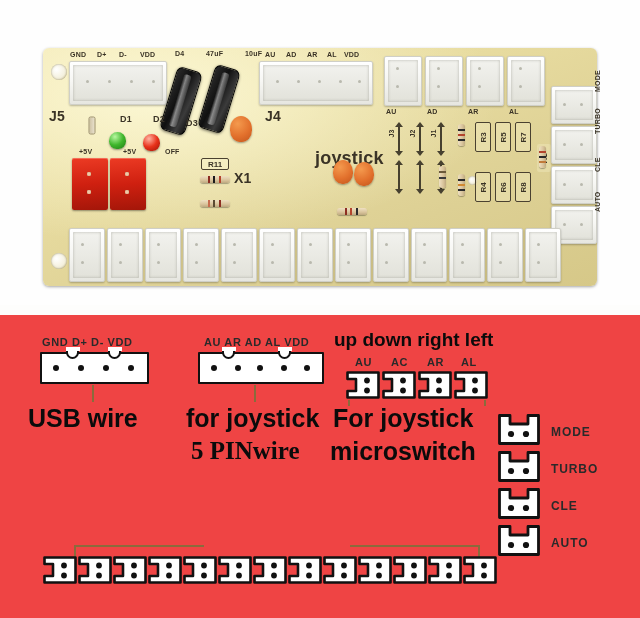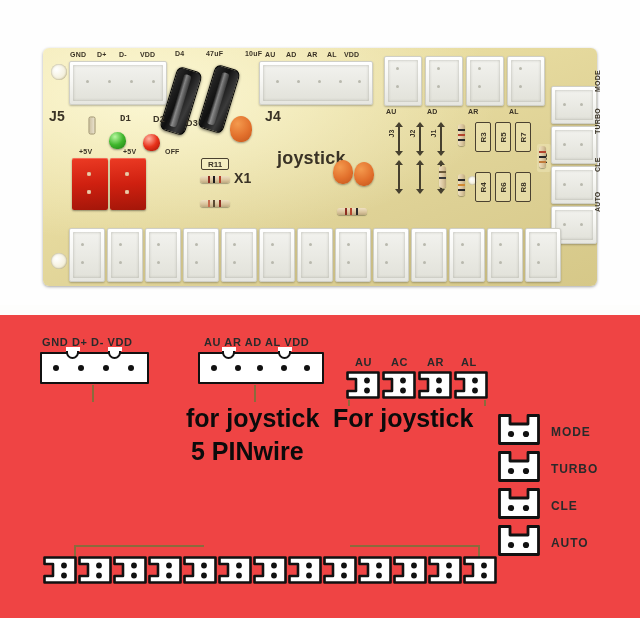--- a/index.html
+++ b/index.html
@@ -50,21 +50,21 @@
     font-family: "Liberation Sans", sans-serif;
     font-weight: 700;
     color: #3a3326;
     white-space: nowrap;
     letter-spacing: 0.2px;
   }
   .silk.tiny { font-size: 7px; }
   .silk.sm   { font-size: 9px; }
   .silk.md   { font-size: 14px; }
   .silk.big  { font-size: 40px; letter-spacing: 1px; }
-  .silk.sub  { font-size: 18px; }
+  .silk.sub  { font-size: 18px; margin-left: 38px; }
 
   .cap-elec {
     position:absolute; border-radius: 6px/7px;
     background: linear-gradient(100deg,#2b2b2b 0%, #101010 40%, #3b3b3b 75%, #141414 100%);
     border:1px solid #000;
     box-shadow: 0 1px 3px rgba(0,0,0,0.55);
   }
   .cap-elec .stripe {
     position:absolute; top:8%; bottom:8%; width:34%; left:30%;
     background: linear-gradient(90deg, rgba(220,220,220,0.0) 0%, rgba(225,225,225,0.55) 40%, rgba(225,225,225,0.15) 100%);
@@ -196,21 +196,21 @@
       <div class="silk tiny" style="left:163px; top:2px;">47uF</div>
       <div class="silk tiny" style="left:202px; top:2px;">10uF</div>
 
       <div class="cap-elec" style="left:125px; top:20px; width:26px; height:66px; transform: rotate(17deg);">
           <div class="stripe"></div>
         </div>
       <div class="cap-elec" style="left:163px; top:18px; width:26px; height:66px; transform: rotate(17deg);">
           <div class="stripe"></div>
         </div>
 
-      <div class="silk sm" style="left:77px;  top:66px;font-family:Liberation Mono, monospace;">D1</div>
+      <div class="silk sm" style="left:77px;  top:66px;">D1</div>
       <div class="silk sm" style="left:110px; top:66px;">D2</div>
       <div class="silk sm" style="left:143px; top:70px;">D3</div>
 
       <div class="diode" style="left:40px; top:74px; transform:rotate(90deg);"></div>
       <div class="led green" style="left:66px; top:84px;"></div>
       <div class="led red" style="left:100px;top:86px;"></div>
       <div class="cap-disc" style="left:187px; top:68px; width:22px; height:26px;"></div>
 
       <div class="silk tiny" style="left:36px;  top:100px;">+5V</div>
       <div class="silk tiny" style="left:80px;  top:100px;">+5V</div>
@@ -450,40 +450,42 @@
         </div>
       <div class="notch" style="left:68px;">
           <i></i>
         </div>
       <div class="dot" style="left:13px; top:13px;"></div>
       <div class="dot" style="left:38px; top:13px;"></div>
       <div class="dot" style="left:63px; top:13px;"></div>
       <div class="dot" style="left:88px; top:13px;"></div>
     </div>
     <div class="leader" style="left:92px; top:70px; width:1.6px; height:17px;"></div>
+    <div class="dia-text lbl-big" style="left:28px; top:89px;">USB wire</div>
 
     <div class="dia-text lbl-sm" style="left:204px; top:21px;">AU AR AD AL VDD</div>
     <div class="sym-hdr" style="left:198px; top:37px; width:126px; height:32px;">
       <div class="body"></div>
       <div class="notch" style="left:24px;">
           <i></i>
         </div>
       <div class="notch" style="left:80px;">
           <i></i>
         </div>
       <div class="dot" style="left:13px; top:13px;"></div>
       <div class="dot" style="left:37px; top:13px;"></div>
       <div class="dot" style="left:59px; top:13px;"></div>
       <div class="dot" style="left:83px; top:13px;"></div>
       <div class="dot" style="left:106px; top:13px;"></div>
     </div>
     <div class="leader" style="left:254px; top:70px; width:1.6px; height:17px;"></div>
     <div class="dia-text lbl-big" style="left:186px; top:89px;">for joystick</div>
-    <div class="dia-text lbl-big" style="left:191px; top:122px;">5 PINwire</div>
-
+    <div class="dia-text lbl-big" style="left:191px; top:122px;font-family:Liberation Serif, serif;">5 PINwire</div>
+
+    <div class="dia-text lbl-mid" style="left:334px; top:14px;">up down right left</div>
     <div class="dia-text lbl-sm" style="left:355px; top:41px;">AU</div>
     <div class="dia-text lbl-sm" style="left:391px; top:41px;">AC</div>
     <div class="dia-text lbl-sm" style="left:427px; top:41px;">AR</div>
     <div class="dia-text lbl-sm" style="left:461px; top:41px;">AL</div>
 
     <div class="sym2" style="left:345px; top:55px;">
       <svg width="36" height="30" viewBox="0 0 36 30">
           <path d="M2.5 2.5 H33.5 V27.5 H2.5 V21 H11 V9 H2.5 Z" fill="#fff" stroke="#111" stroke-width="2.6" stroke-linejoin="round"></path>
           <circle cx="22" cy="10.5" r="2.9" fill="#111"></circle>
           <circle cx="22" cy="20.5" r="2.9" fill="#111"></circle>
@@ -507,20 +509,21 @@
       <svg width="36" height="30" viewBox="0 0 36 30">
           <path d="M2.5 2.5 H33.5 V27.5 H2.5 V21 H11 V9 H2.5 Z" fill="#fff" stroke="#111" stroke-width="2.6" stroke-linejoin="round"></path>
           <circle cx="22" cy="10.5" r="2.9" fill="#111"></circle>
           <circle cx="22" cy="20.5" r="2.9" fill="#111"></circle>
         </svg>
     </div>
     <div class="leader" style="left:348px; top:85px; width:1.6px; height:6px;"></div>
     <div class="leader" style="left:484px; top:85px; width:1.6px; height:6px;"></div>
 
     <div class="dia-text lbl-big" style="left:333px; top:89px;">For joystick</div>
+    <div class="dia-text lbl-big" style="left:330px; top:122px;">microswitch</div>
 
     <div class="sym2" style="left:497px; top:98px; width:44px; height:33px;">
       <svg width="44" height="33" viewBox="0 0 44 33">
           <path d="M2.5 2.5 H13 V11 H31 V2.5 H41.5 V30.5 H2.5 Z" fill="#fff" stroke="#111" stroke-width="2.8" stroke-linejoin="round"></path>
           <circle cx="14" cy="21" r="3.1" fill="#111"></circle>
           <circle cx="29" cy="21" r="3.1" fill="#111"></circle>
         </svg>
     </div>
     <div class="dia-text lbl-side" style="left:551px; top:110px;">MODE</div>
 

